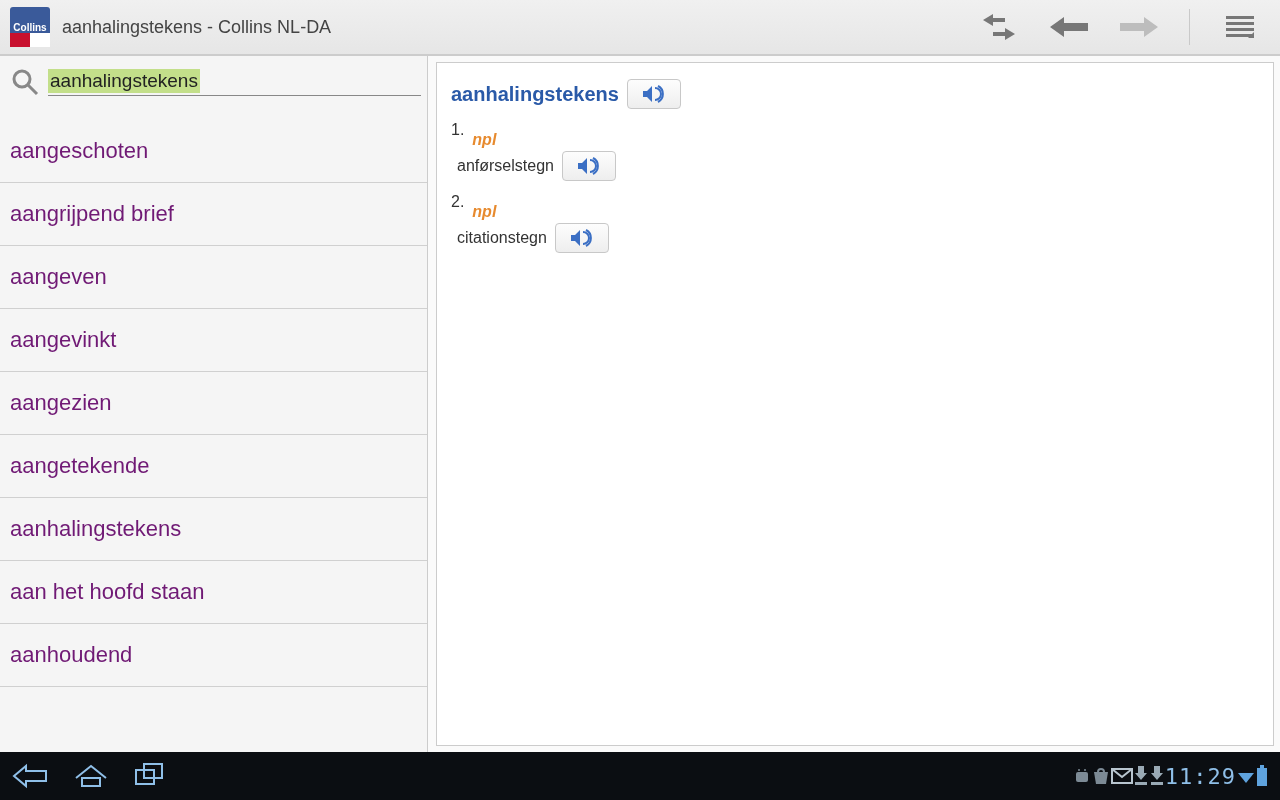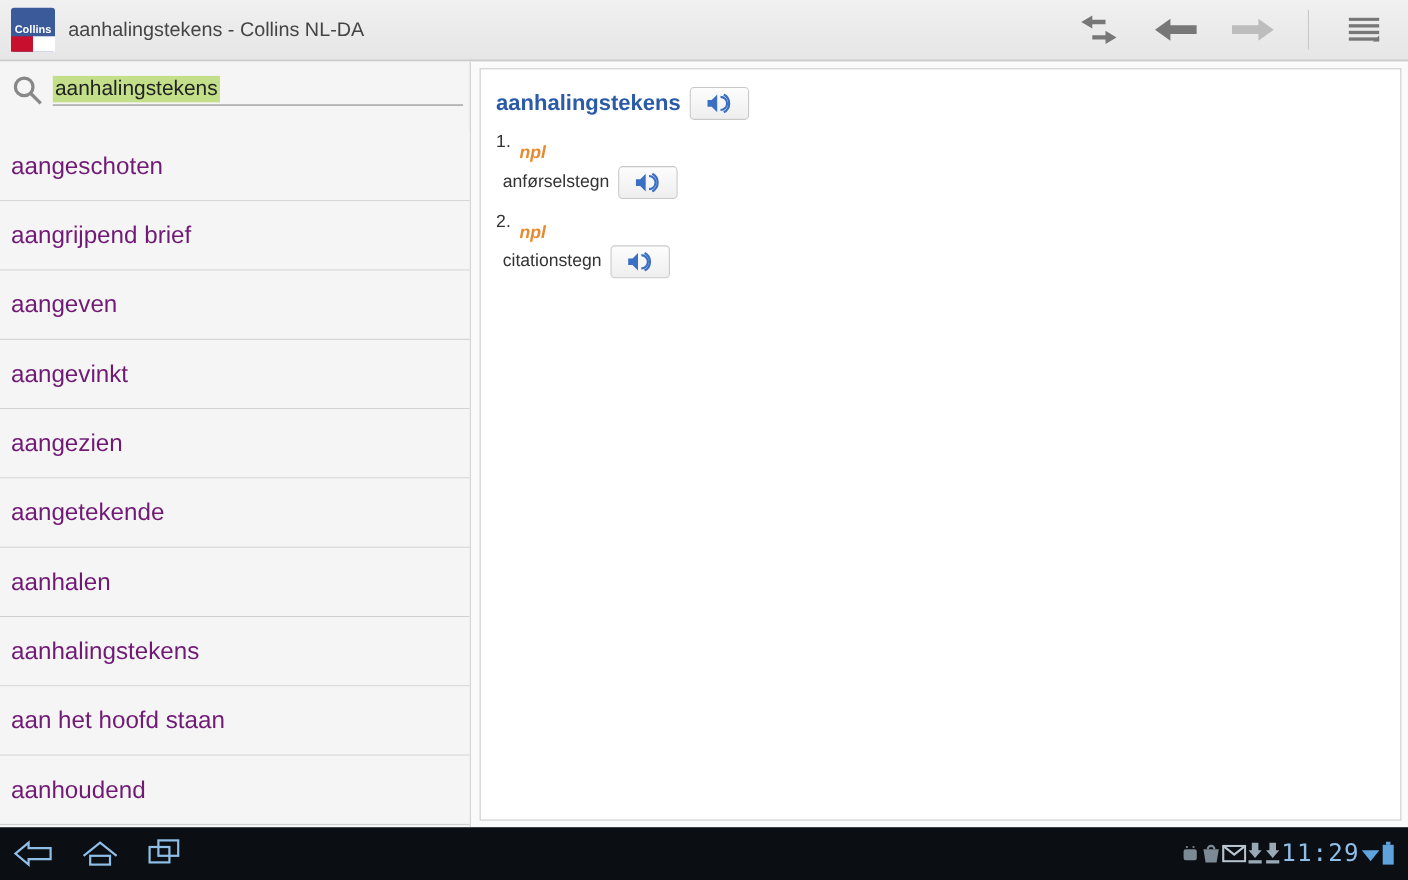--- a/index.html
+++ b/index.html
@@ -167,21 +167,20 @@
           <span class="search-highlight">aanhalingstekens</span>
         </div>
       </div>
       <div class="word-list">
         <div class="word-item">aangeschoten</div>
         <div class="word-item">aangrijpend brief</div>
         <div class="word-item">aangeven</div>
         <div class="word-item">aangevinkt</div>
         <div class="word-item">aangezien</div>
         <div class="word-item">aangetekende</div>
-        <div class="word-item">aanhalen</div>
         <div class="word-item">aanhalingstekens</div>
         <div class="word-item">aan het hoofd staan</div>
         <div class="word-item">aanhoudend</div>
       </div>
     </div>
 
     <div class="right-pane">
       <div class="headword-row">
         <span class="headword">aanhalingstekens</span>
         <span class="audio-btn">

